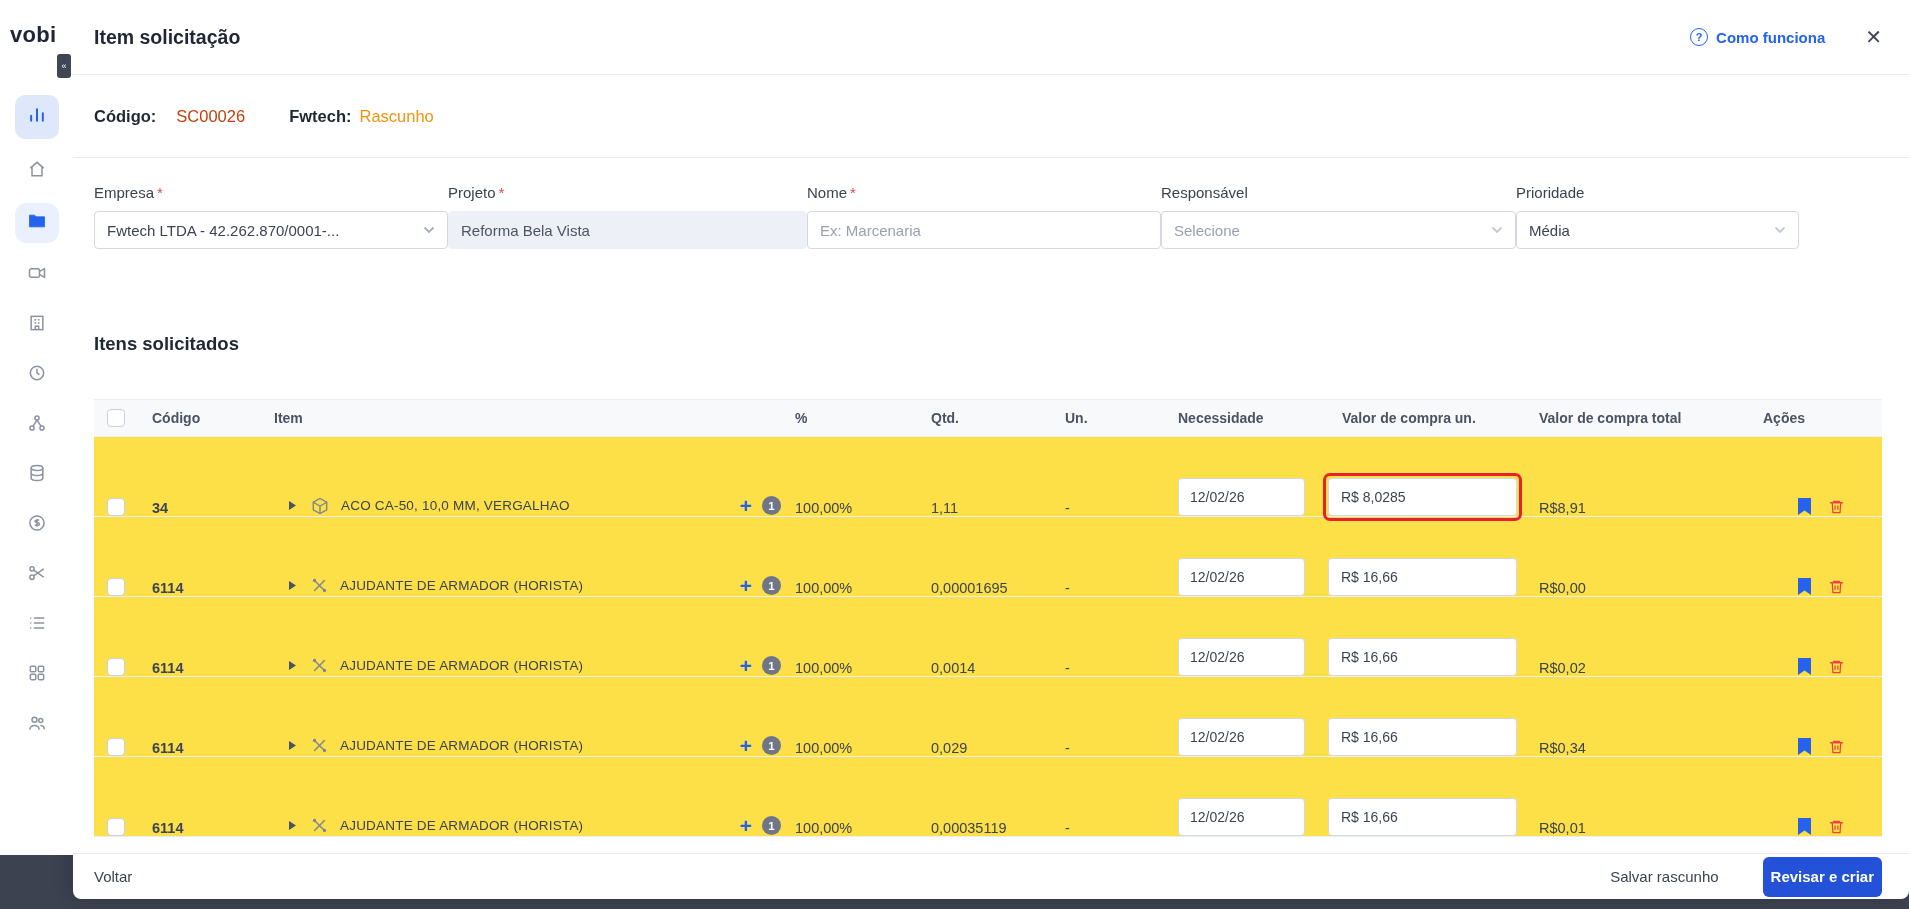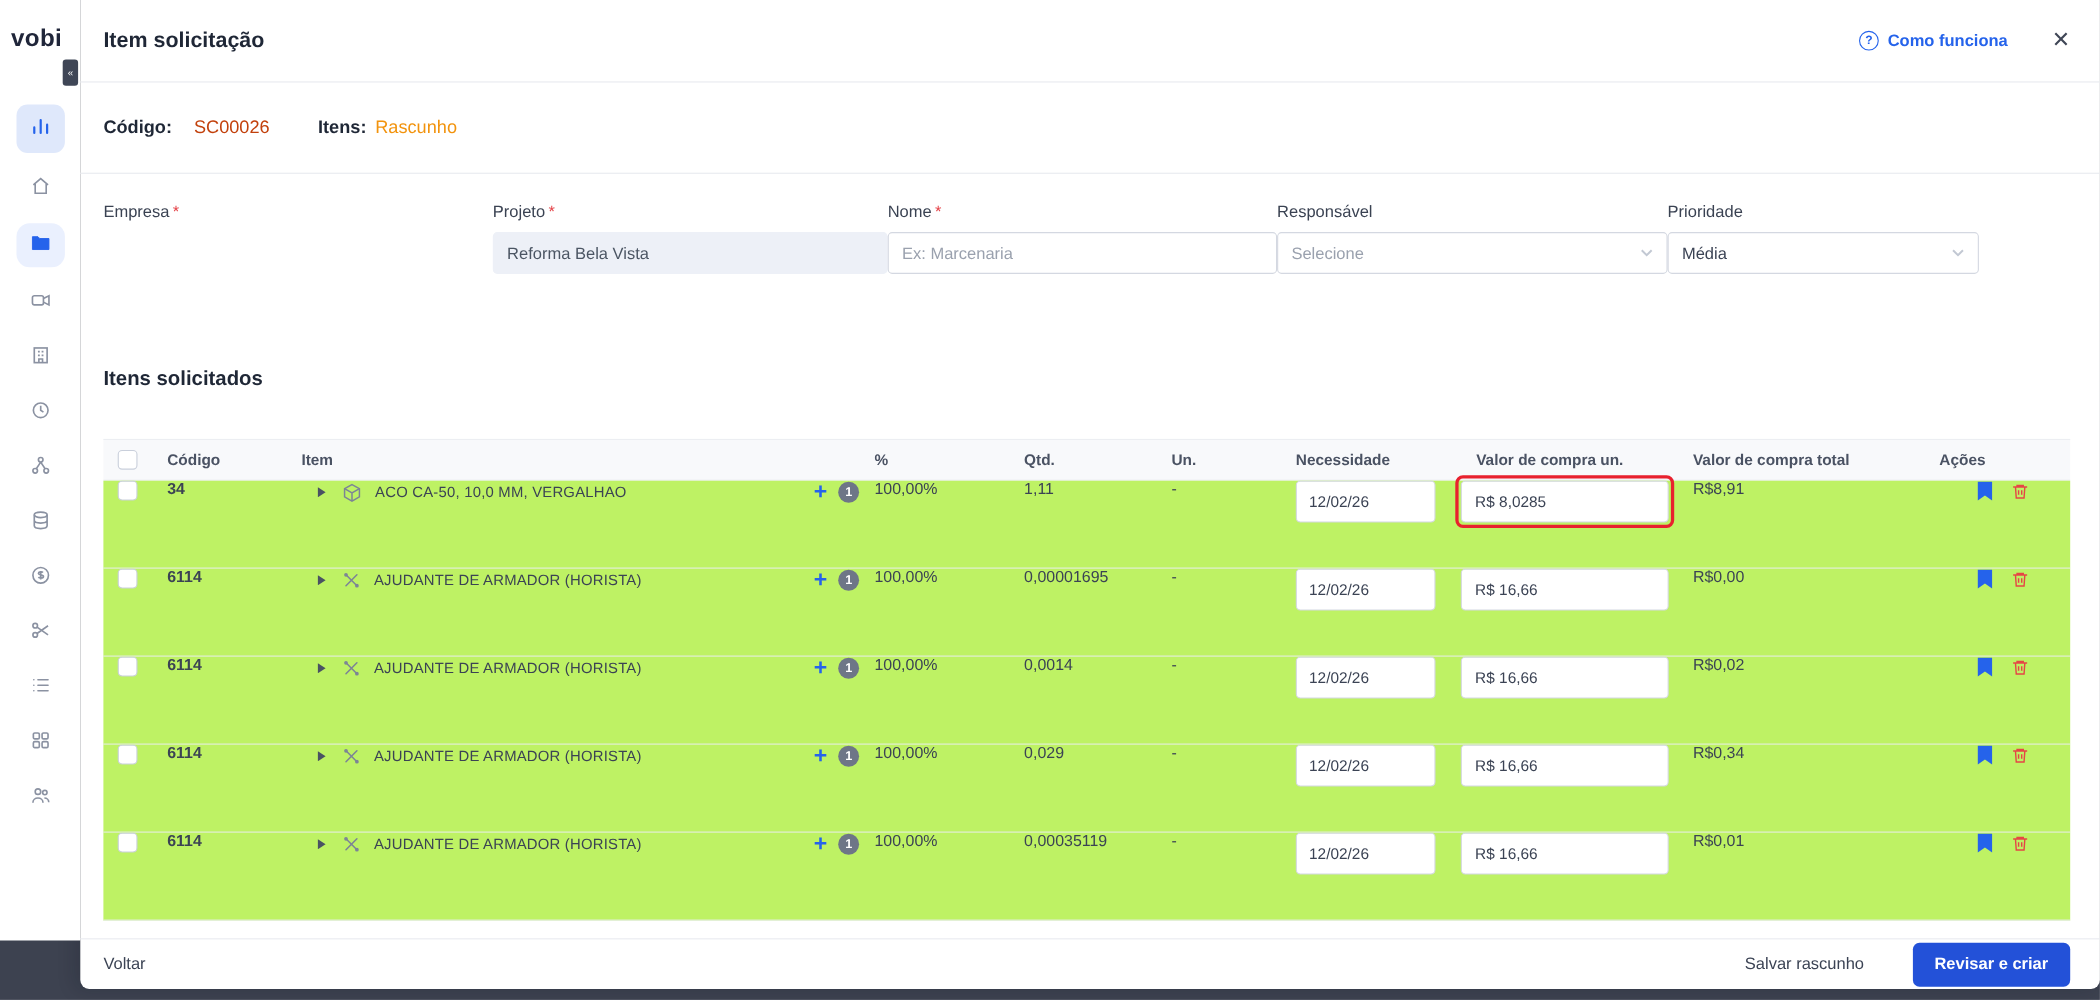--- a/index.html
+++ b/index.html
@@ -47,21 +47,21 @@
   input.control{cursor:text}
   input.control::placeholder{color:#9aa1ae}
   .chev{flex:0 0 auto;margin-left:8px;display:flex}
   .f1{width:354px}.f2{width:359px}.f3{width:354px}.f4{width:283px}.f5{width:355px}
 
   
   .items-title{margin:84px 21px 0;font-size:18.5px;font-weight:700;color:#1f2736}
   .table{margin:44px 27px 0 21px}
   .t-head{display:flex;align-items:center;height:38px;background:#f8f9fb;border-top:1px solid #eceef2;border-bottom:1px solid #eceef2;
     font-size:14px;font-weight:700;color:#4a5263}
-  .t-row{display:flex;align-items:flex-start;height:80px;border-bottom:1px solid #eceef2;font-size:14.5px;color:#3b4354;background:#bef264}
+  .t-row{display:flex;align-items:flex-end;height:80px;border-bottom:1px solid #eceef2;font-size:14.5px;color:#3b4354;background:#fde047}
   .cell{flex:0 0 auto}
   .c-check{width:46px;padding-left:13px;display:flex;align-items:center}
   .c-cod{width:134px;padding-left:12px;font-weight:700}
   .t-head .c-cod{font-weight:700}
   .c-item{width:521px;display:flex;align-items:center}
   .c-pct{width:136px}
   .c-qtd{width:134px}
   .c-un{width:113px}
   .c-nec{width:150px}
   .c-vun{width:211px}
@@ -81,21 +81,21 @@
   .price-input{width:189px;height:38px;border:1px solid #d4d8e1;border-radius:4px;padding:0 12px;font-size:14px;color:#3b4354;
     font-family:"Liberation Sans",sans-serif}
   .hl{display:inline-flex;border:3px solid #e8212e;border-radius:7px;padding:2px;margin:-5px 0 -5px -5px}
   .bm,.tr{display:flex;cursor:pointer}
 
   
   .m-footer{margin-top:auto;flex:0 0 46px;border-top:1px solid #e8eaef;display:flex;align-items:center;
     padding:0 27px 0 21px;font-size:15px;color:#3b4354}
   .back{cursor:pointer}
   .save-draft{margin-left:auto;margin-right:44px;cursor:pointer}
-  .submit{height:40px;background:#2351d8;color:#fff;border:none;border-radius:6px;padding:0 20px;font-size:15px;font-weight:600;
+  .submit{height:40px;background:#2351d8;color:#fff;border:none;border-radius:6px;padding:0 8px;font-size:15px;font-weight:600;
     font-family:"Liberation Sans",sans-serif;cursor:pointer}
 </style>
 </head>
 <body>
 
 <div class="app">
 
   <aside class="sidebar">
     <div class="logo">vobi</div>
     <div class="collapse-chip">«</div>
@@ -194,28 +194,36 @@
       </div>
       <div class="close">✕</div>
     </div>
 
     <div class="meta">
       <div class="cod-group">
         <span class="lbl">Código:</span>
         <span class="val">SC00026</span>
       </div>
       <div class="status-group">
-        <span class="lbl">Itens:</span>
+        <span class="lbl">Fwtech:</span>
         <span class="status-val">Rascunho</span>
       </div>
     </div>
 
     <div class="form-row">
       <div class="field f1">
         <div class="flabel"><span>Empresa</span><span class="req">*</span></div>
+        <div class="control">
+          <span>Fwtech LTDA - 42.262.870/0001-...</span>
+          <span class="chev">
+              <svg width="12" height="8" viewBox="0 0 12 8" fill="none" stroke="#a8afbd" stroke-width="1.8">
+                <path d="M1.5 1.5L6 6l4.5-4.5"></path>
+              </svg>
+            </span>
+        </div>
       </div>
       <div class="field f2">
         <div class="flabel"><span>Projeto</span><span class="req">*</span></div>
         <div class="control readonly">
           <span>Reforma Bela Vista</span>
         </div>
       </div>
       <div class="field f3">
         <div class="flabel"><span>Nome</span><span class="req">*</span></div>
         <input class="control" placeholder="Ex: Marcenaria" style="">

